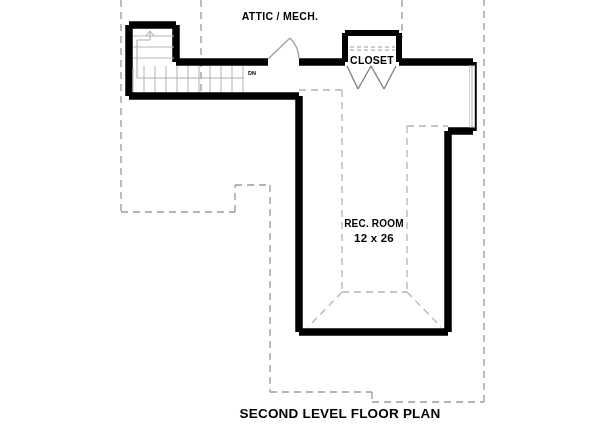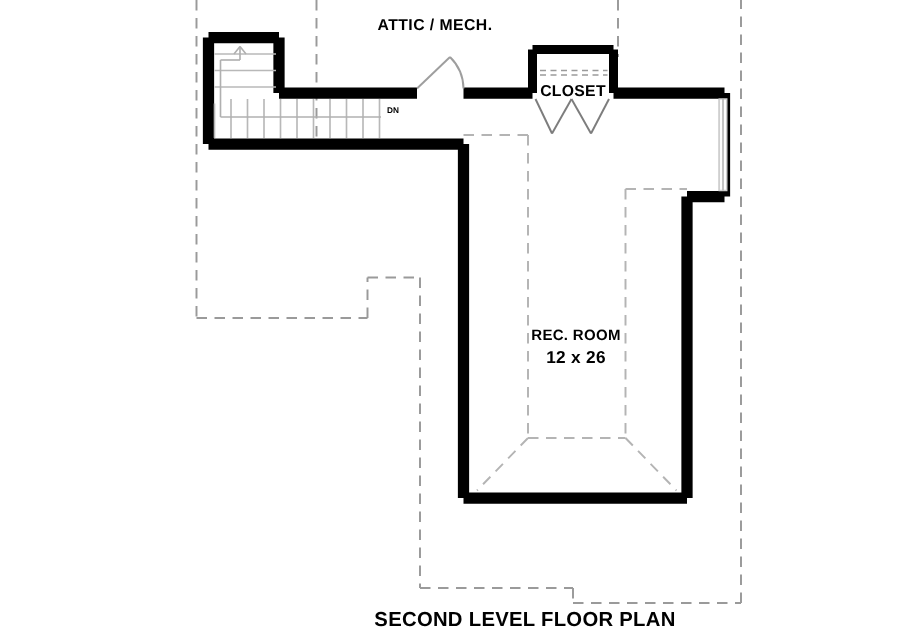--- a/index.html
+++ b/index.html
@@ -13,21 +13,20 @@
     height: 426px;
     font-family: "Liberation Sans", sans-serif;
     overflow: hidden;
     position: relative;
   }
   #plan-root {
     position: relative;
     width: 476px;
     height: 426px;
     background: #ffffff;
-    padding-left: 10px;
   }
   svg.plan {
     display: block;
     width: 600px;
     height: 426px;
   }
   .wall {
     stroke: #000000;
     fill: none;
     stroke-linecap: butt;

